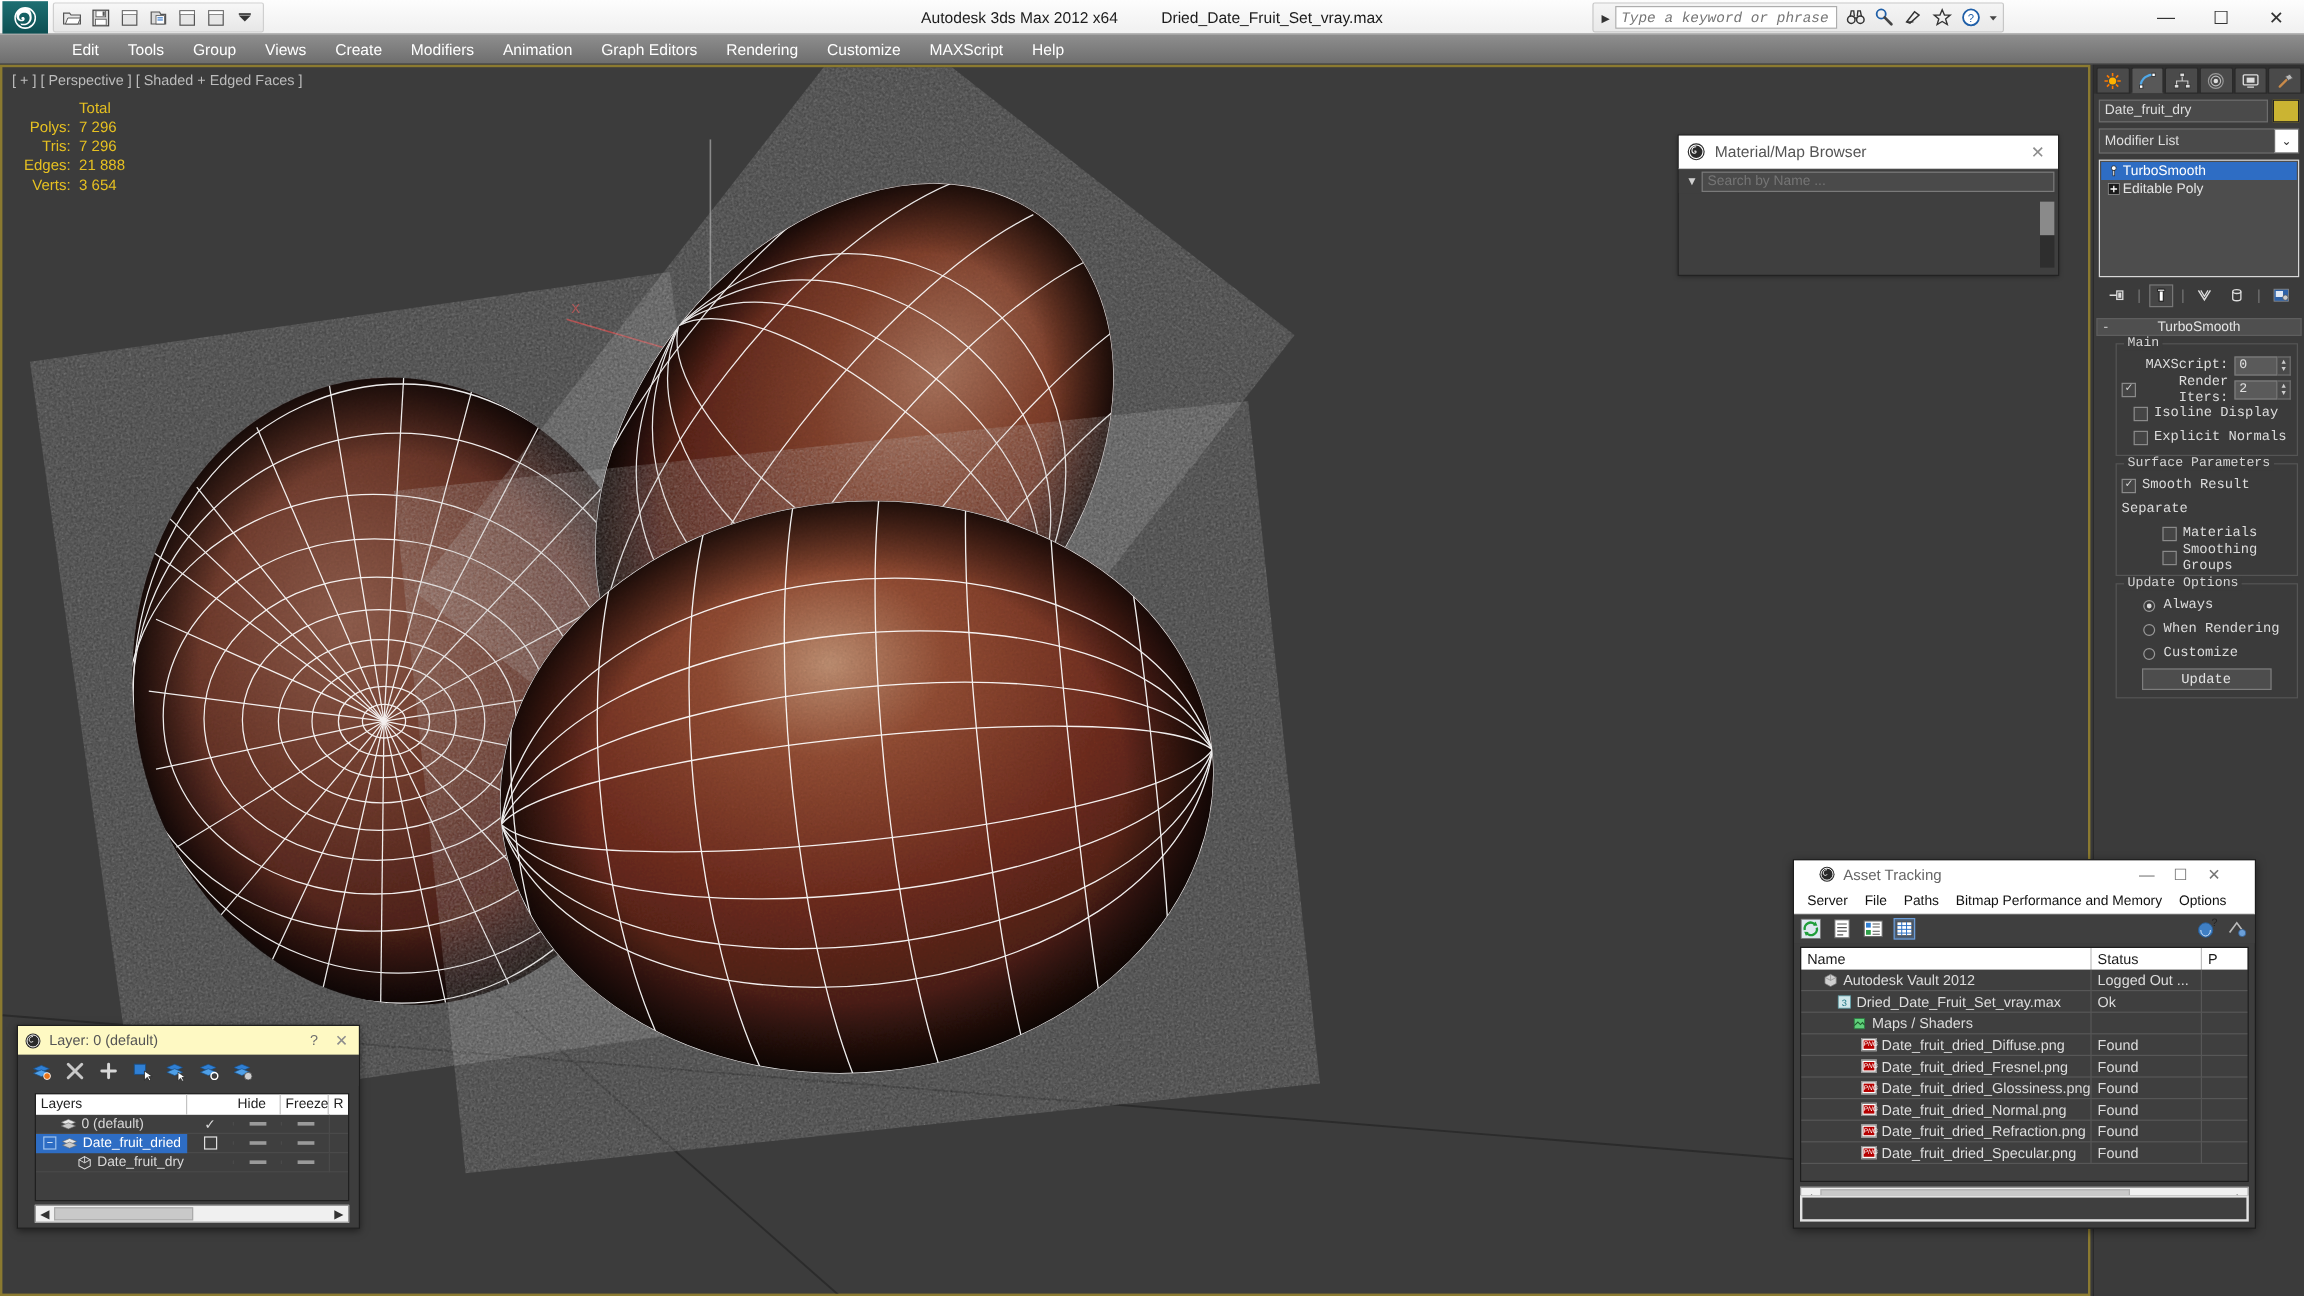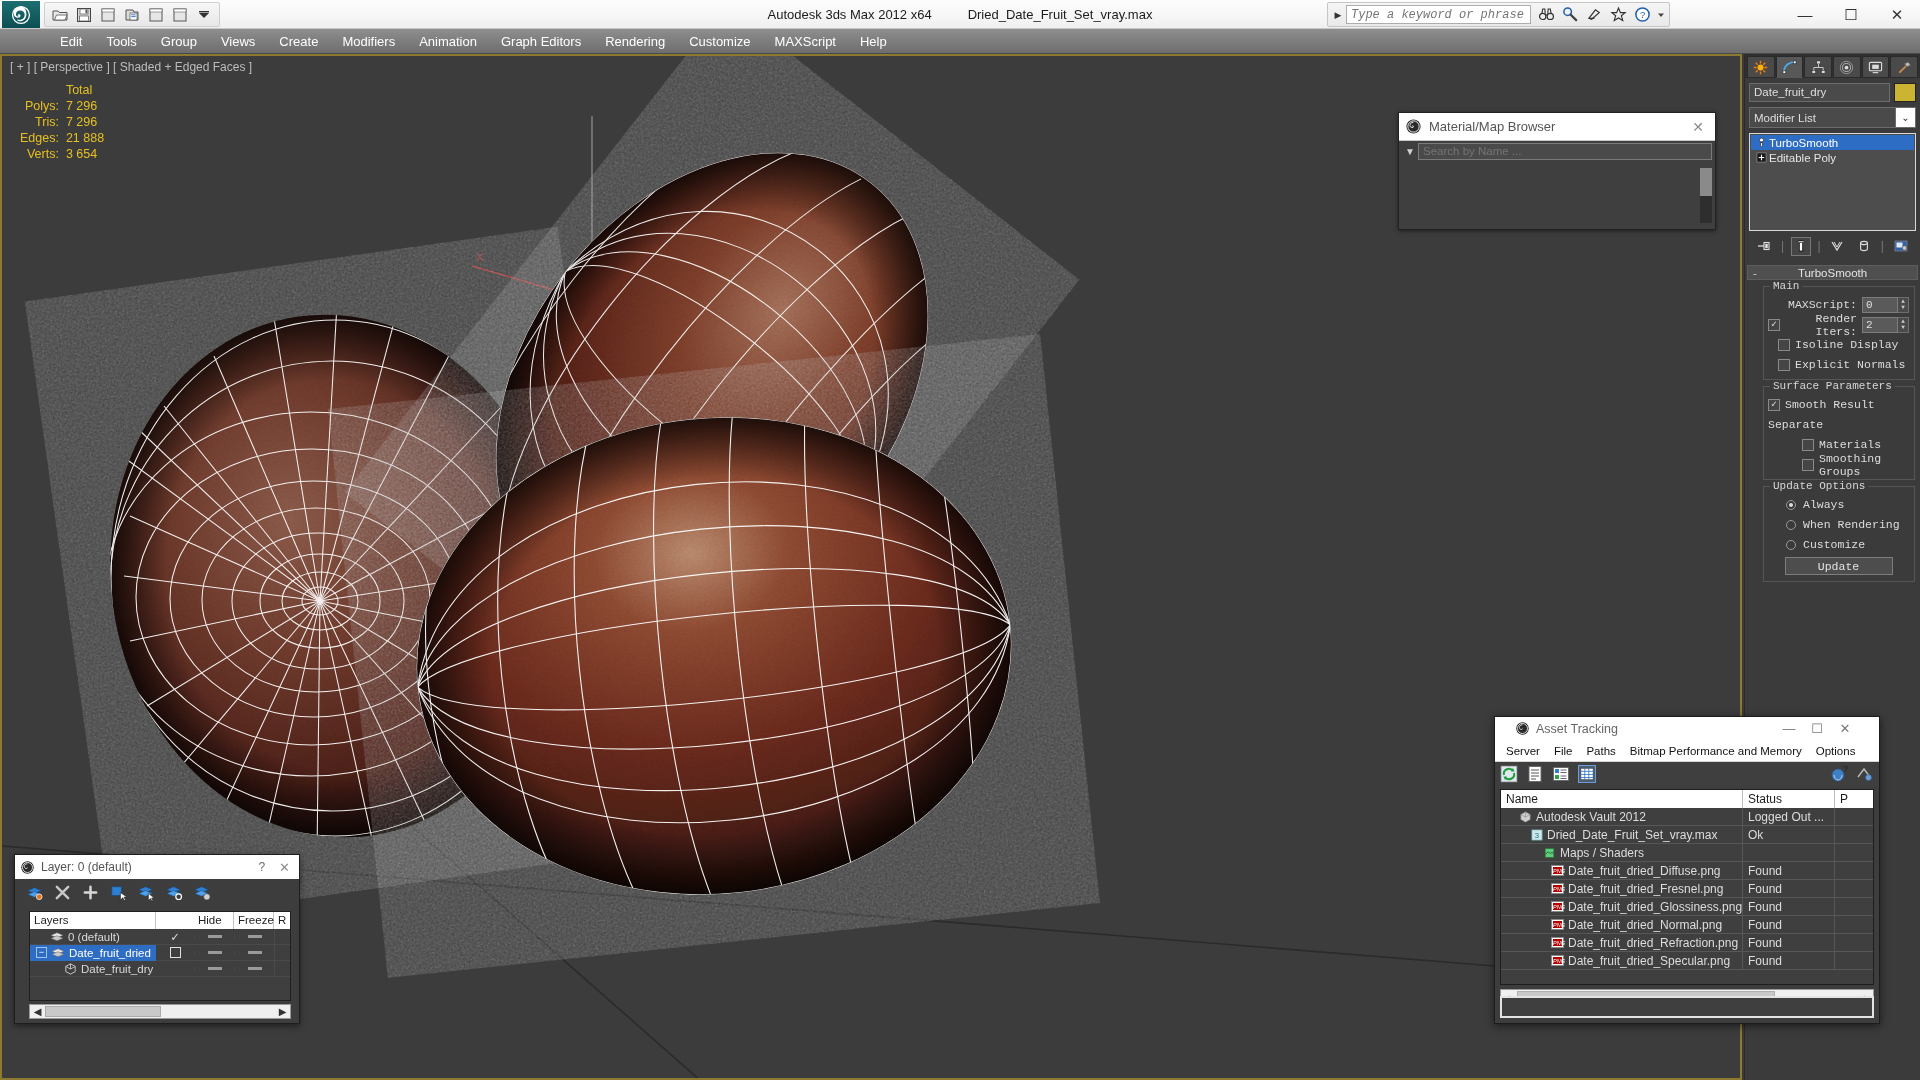--- a/index.html
+++ b/index.html
@@ -128,21 +128,21 @@
   .cb.on::after { content:"✓"; color:#d9d9d9; font-size:10px; line-height:10px; }
   .rb { width:10px; height:10px; border-radius:50%; background:#3a3a3a; border:1px solid #9a9a9a;
     display:inline-flex; align-items:center; justify-content:center; margin-right:7px; flex:0 0 auto; }
   .rb.on::after { content:""; width:4px; height:4px; border-radius:50%; background:#ddd; }
   .btnwide { margin:4px auto 0 auto; width:108px; height:18px; background:#4d4d4d; border:1px solid #7d7d7d;
     display:flex; align-items:center; justify-content:center; font-size:11.5px; color:#e2e2e2; }
 
   
   .layerpanel { position:absolute; left:14px; top:854px; width:286px; height:170px;
     background:#3d3d3d; border:1px solid #1e1e1e; box-shadow:0 2px 6px rgba(0,0,0,.5); }
-  .lp-title { height:24px; background:#ffffff; display:flex; align-items:center; padding:0 5px; }
+  .lp-title { height:24px; background:#fef9c3; display:flex; align-items:center; padding:0 5px; }
   .lp-title .logo { width:15px; height:15px; margin-right:6px; }
   .lp-title .t { flex:1; font-size:12px; color:#555; }
   .lp-title .q { font-size:12px; color:#6d6d6d; padding:0 10px; }
   .lp-title .x { font-size:13px; color:#8d8d8d; padding:0 4px; }
   .lp-tools { height:26px; display:flex; align-items:center; gap:10px; padding:0 10px; background:#3d3d3d; }
   .lp-tools .ic { width:18px; height:18px; display:flex; align-items:center; justify-content:center;}
   .lp-tools .ic svg { width:17px; height:17px; }
   .lp-grid { position:absolute; left:14px; right:8px; top:56px; bottom:22px; border:1px solid #202020; background:#3f3f3f;}
   .lp-hdr { display:flex; height:17px; background:#fff; font-size:11.5px; color:#222;align-items:flex-end; }
   .lp-hdr div { border-right:1px solid #c3c3c3; padding:0 4px; line-height:17px; }

